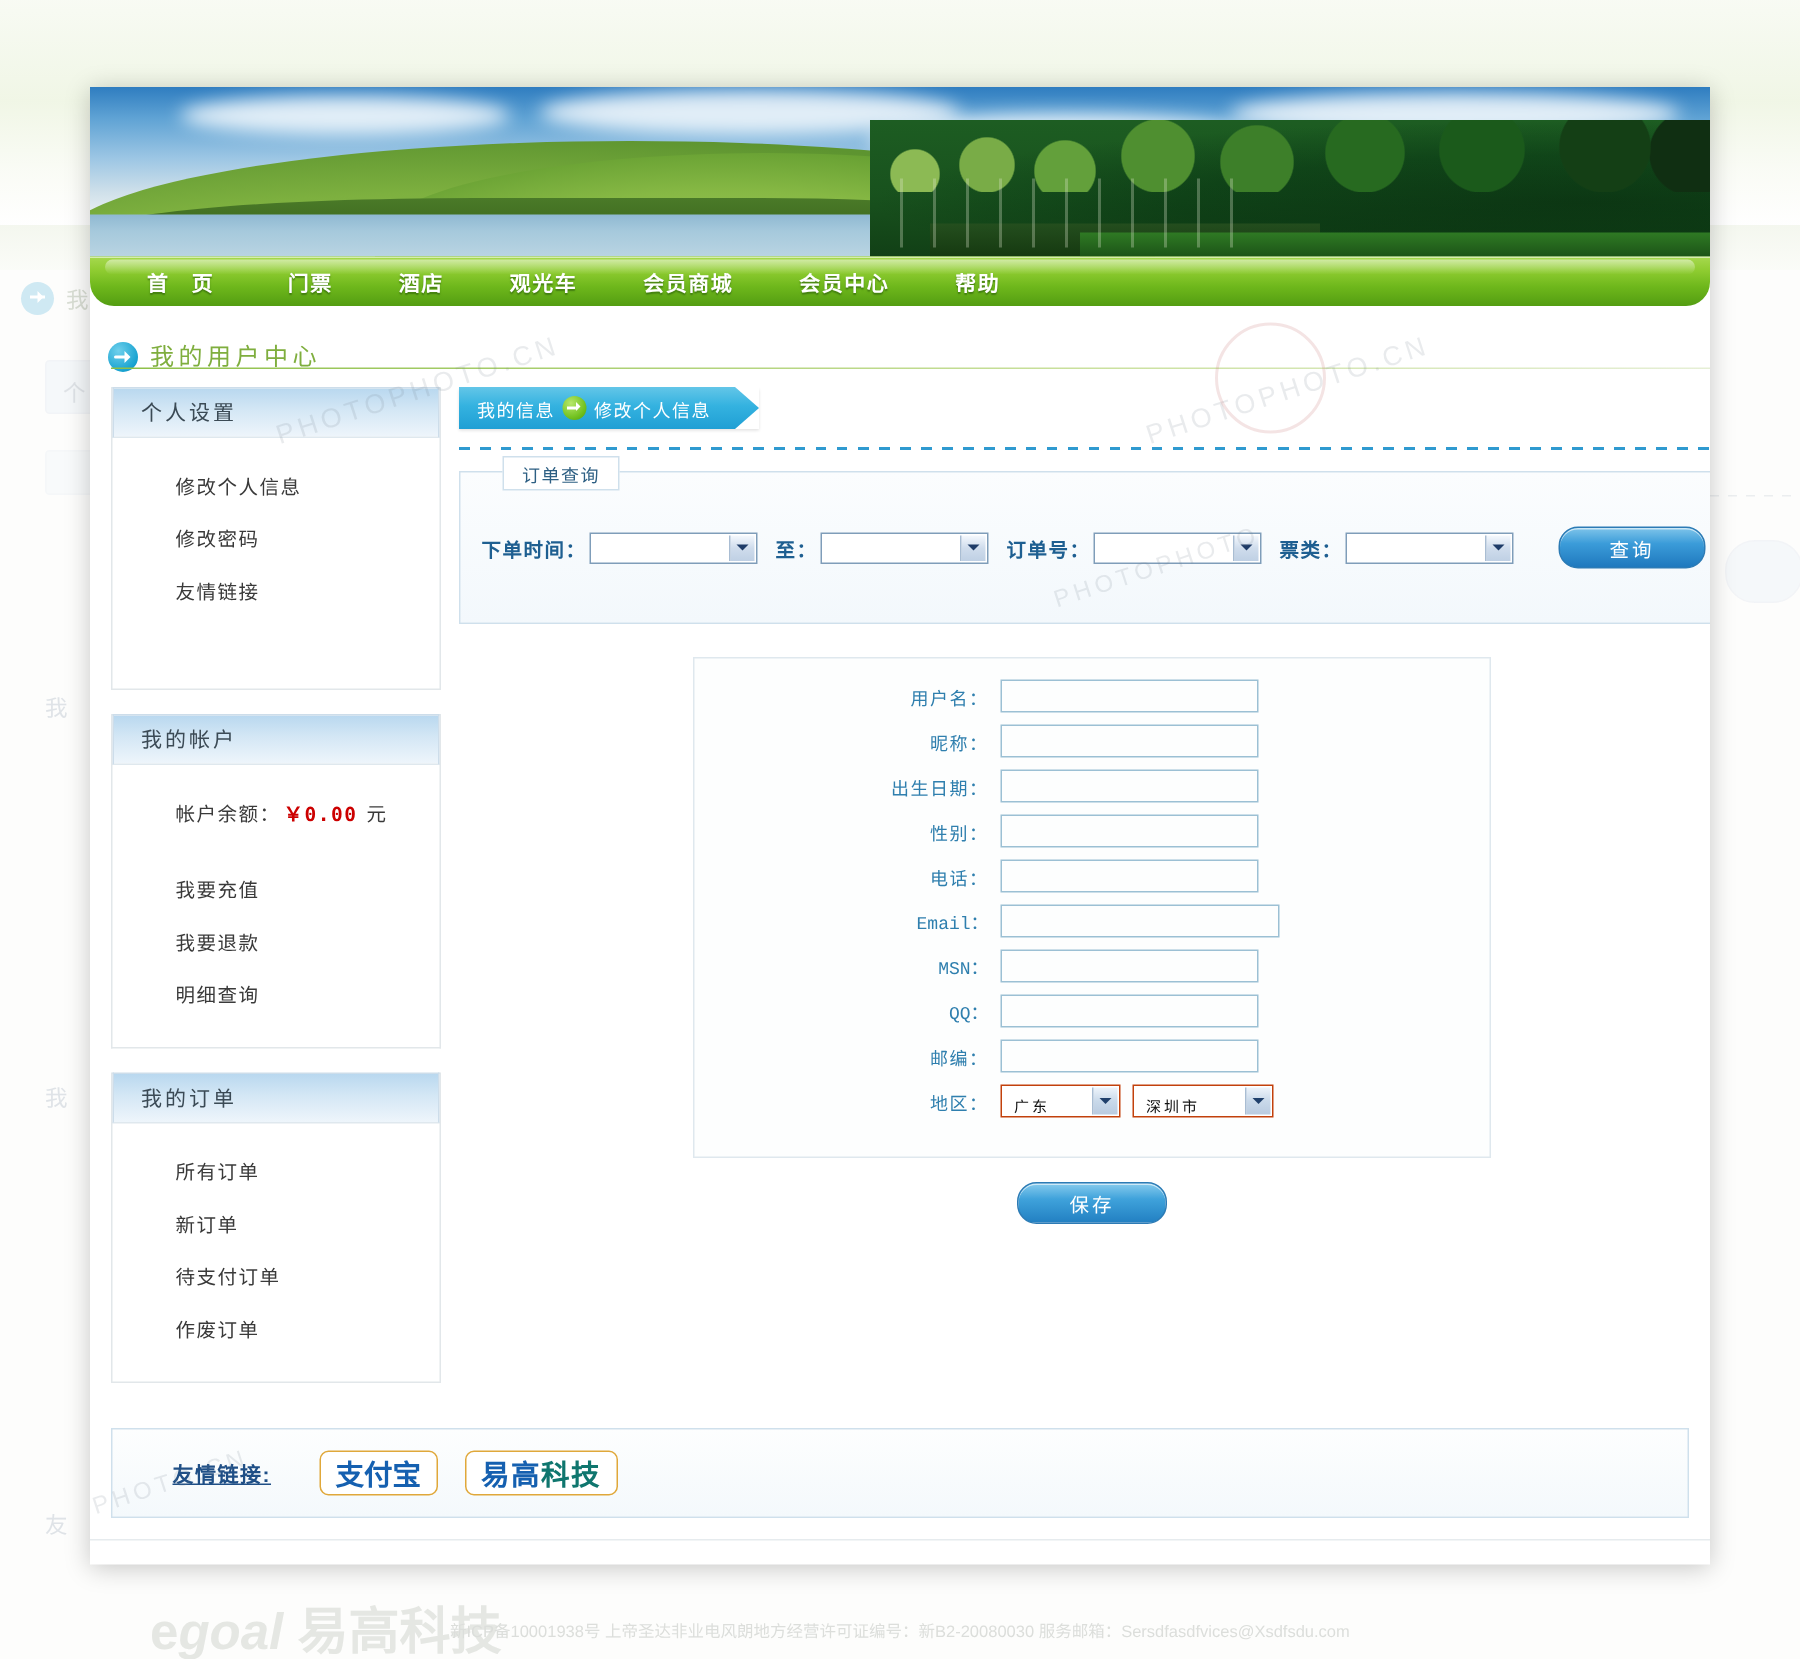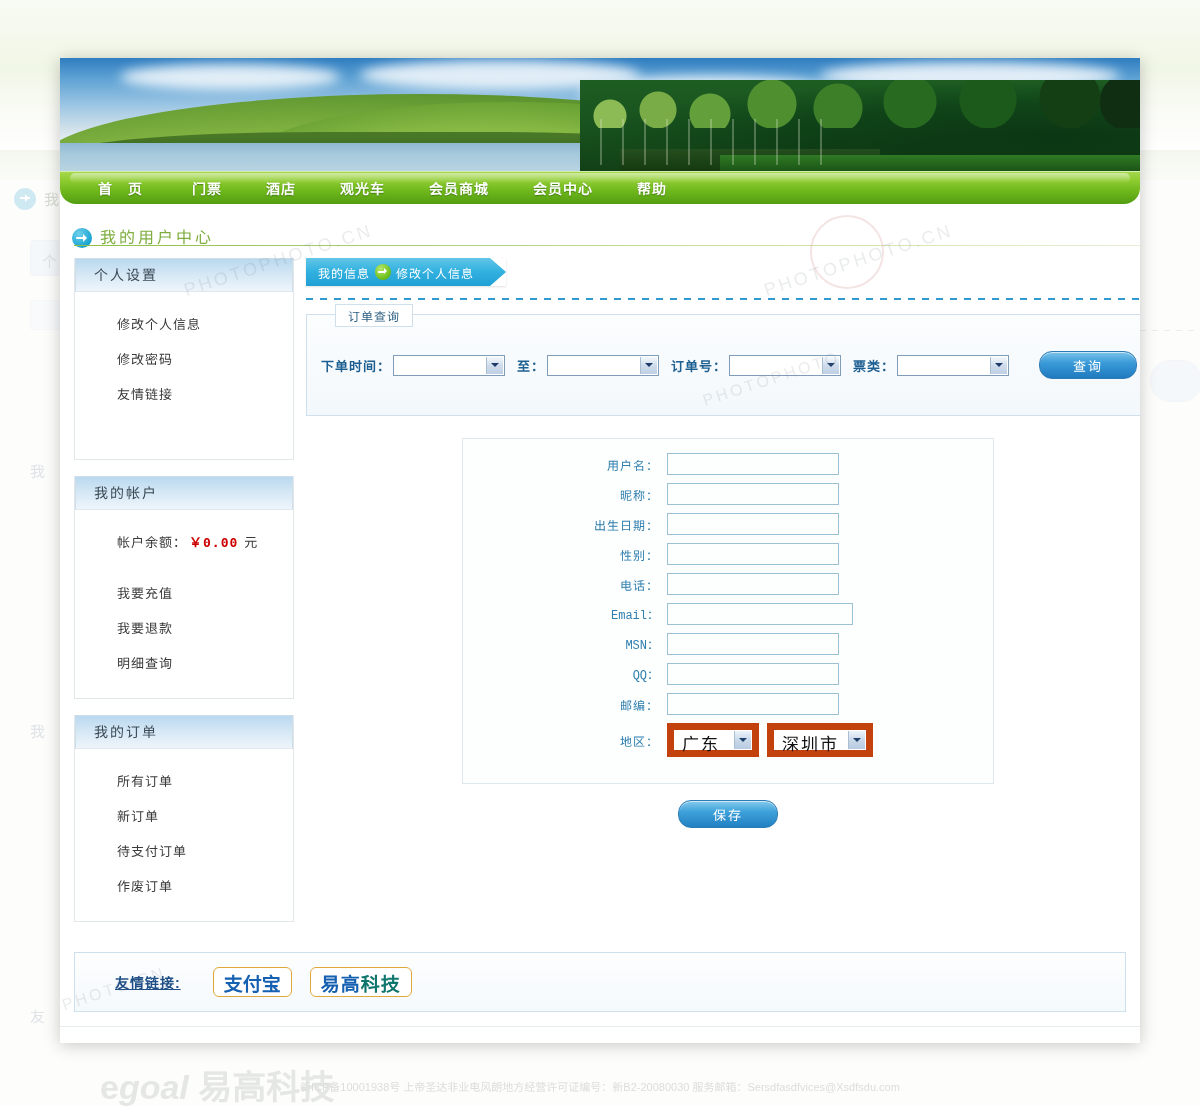--- a/index.html
+++ b/index.html
@@ -443,25 +443,25 @@
   .finput {
     height: 18px;
     border: 1px solid #9cc0d4;
     background: #fdfefe;
     width: 142px;
   }
   .finput.wide { width: 166px; }
   .finput.widest { width: 180px; }
   .region-sel {
     height: 20px;
-    border: 7px solid #c2410c;
+    border: 1px solid #c2410c;
     background: #fff;
     display:inline-flex;
-    align-items:flex-start;
-    font-size: 17px;
+    align-items:flex-end;
+    font-size: 10px;
     color:#111;
     padding-left: 8px;
     position: relative;
     cursor: pointer;
     margin-right: 8px;
     letter-spacing: 2px;
   }
   .region-sel.a { width: 70px; }
   .region-sel.b { width: 84px; }
   .region-sel .arrow-btn {

